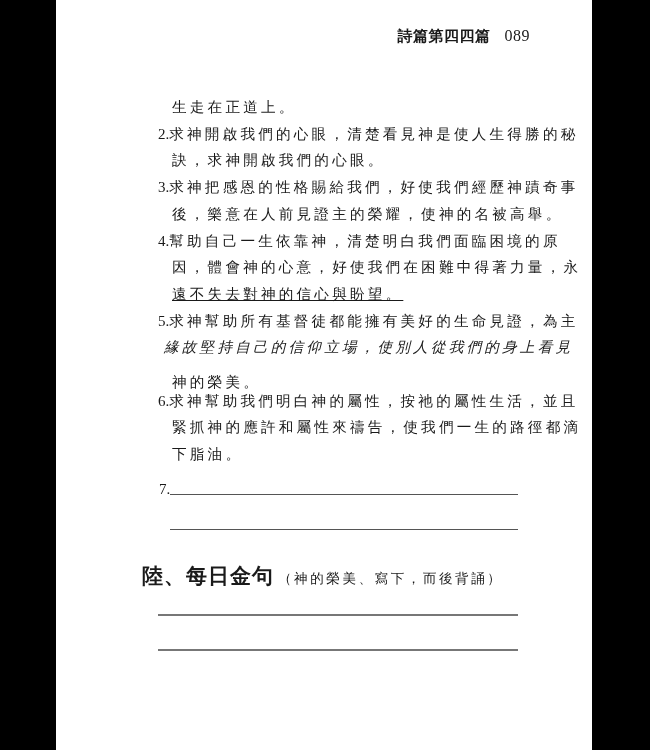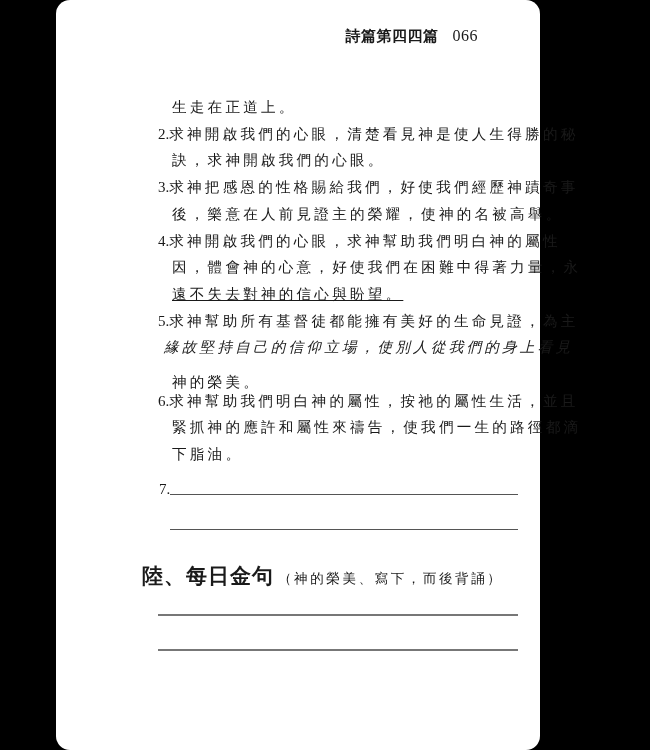--- a/index.html
+++ b/index.html
@@ -3,23 +3,22 @@
   <meta charset="utf-8">
   <style>
     html, body { margin: 0; padding: 0; }
     body {
       width: 650px; height: 750px; background: #000;
       position: relative; overflow: hidden;
       font-family: "DejaVu Serif", "Liberation Serif", serif;
       color: #1a1a1a;
     }
     .page {
-      position: absolute; left: 56px; top: 0; width: 484px; height: 750px;
+      position: absolute; left: 56px; top: 0; width: 536px; height: 750px;
       background: #fff;
-      border-radius: 14px;
     }
     .running-header {
       position: absolute; top: 27px; right: 62px;
       font-size: 15px; font-weight: bold; letter-spacing: 0.5px;
       display: flex; gap: 14px; align-items: baseline;
     }
     .running-header .pg { font-family: "Liberation Serif", serif; font-weight: normal; font-size: 16px; }
     .line {
       position: absolute; font-size: 14.6px; letter-spacing: 3.2px; white-space: nowrap; text-align: right;
     }
@@ -34,37 +33,37 @@
     .heading .h-main { font-size: 21px; font-weight: bold; letter-spacing: 1px; }
     .heading .h-sub { font-size: 13.5px; letter-spacing: 2.6px; margin-left: 4px; }
   </style>
 </head>
 <body>
 
 <div class="page">
 
   <div class="running-header">
     <span>詩篇第四四篇</span>
-    <span class="pg">066</span>
+    <span class="pg">089</span>
   </div>
 
   <div class="line" style="left:116px; top:98px;">生走在正道上。</div>
 
   <div class="line" style="left:102px; top:125px;">
     <span class="num">2.</span><span>求神開啟我們的心眼，清楚看見神是使人生得勝的秘</span>
   </div>
   <div class="line" style="left:116px; top:151px;">訣，求神開啟我們的心眼。</div>
 
   <div class="line" style="left:102px; top:178px;">
     <span class="num">3.</span><span>求神把感恩的性格賜給我們，好使我們經歷神蹟奇事</span>
   </div>
   <div class="line" style="left:116px; top:205px;">後，樂意在人前見證主的榮耀，使神的名被高舉。</div>
 
   <div class="line" style="left:102px; top:232px;">
-    <span class="num">4.</span><span>求神開啟我們的心眼，求神幫助我們明白神的屬性</span>
+    <span class="num">4.</span><span>幫助自己一生依靠神，清楚明白我們面臨困境的原</span>
   </div>
   <div class="line" style="left:116px; top:258px;">因，體會神的心意，好使我們在困難中得著力量，永</div>
   <div class="line" style="left:116px; top:285px;text-decoration:underline;">遠不失去對神的信心與盼望。</div>
 
   <div class="line" style="left:102px; top:312px;">
     <span class="num">5.</span><span>求神幫助所有基督徒都能擁有美好的生命見證，為主</span>
   </div>
   <div class="line" style="left:108px; top:338px;font-style:italic;">緣故堅持自己的信仰立場，使別人從我們的身上看見</div>
   <div class="line" style="left:116px; top:365px;margin-top:8px;">神的榮美。</div>
 

